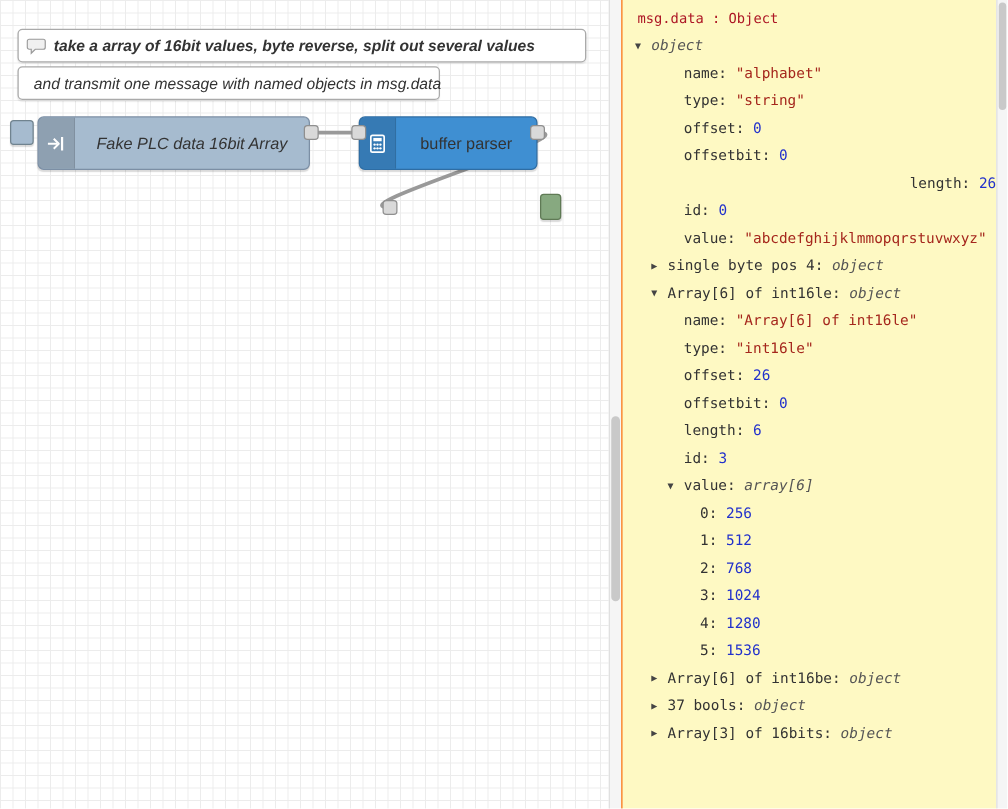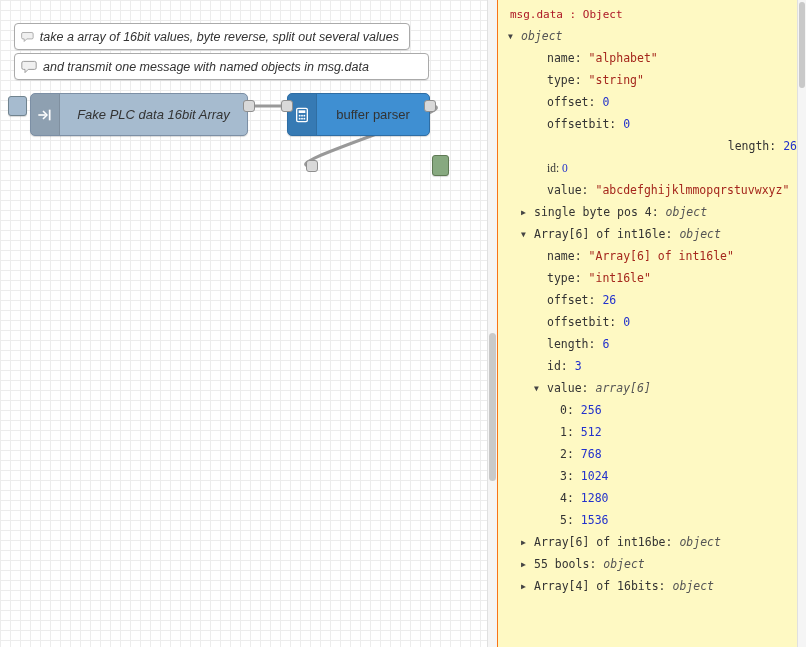--- a/index.html
+++ b/index.html
@@ -63,27 +63,27 @@
 
 <div id="app">
 
   <div id="canvas">
 
     <svg id="wires" width="487" height="647">
       <path class="wire" d="M249,106 C262,106 274,106 287,106"></path>
       <path class="wire" d="M430,106 C475,106 267,166 312,166"></path>
     </svg>
 
-    <div class="comment" style="left:14px;top:23px;width:396px;">
+    <div class="comment" style="left:14px;top:23px;width:455px;font-weight:bold;">
       <svg class="nicon" width="16" height="16" viewBox="0 0 20 20">
         <path d="M3 3h14a2 2 0 0 1 2 2v6a2 2 0 0 1-2 2H9l-4 4v-4H3a2 2 0 0 1-2-2V5a2 2 0 0 1 2-2z" fill="#f0f0f0" stroke="#999" stroke-width="1.2"></path>
       </svg>
       <span class="comment-label">take a array of 16bit values, byte reverse, split out several values</span>
     </div>
-    <div class="comment" style="left:14px;top:53px;width:415px;">
+    <div class="comment" style="left:14px;top:53px;width:338px;">
       <svg class="nicon" width="16" height="16" viewBox="0 0 20 20">
         <path d="M3 3h14a2 2 0 0 1 2 2v6a2 2 0 0 1-2 2H9l-4 4v-4H3a2 2 0 0 1-2-2V5a2 2 0 0 1 2-2z" fill="#f0f0f0" stroke="#999" stroke-width="1.2"></path>
       </svg>
       <span class="comment-label">and transmit one message with named objects in msg.data</span>
     </div>
 
     <div id="inject-button"></div>
     <div id="node-inject" class="nr-node">
       <div class="icon-region icon-left">
         <svg class="nicon" width="16" height="16" viewBox="0 0 24 24">
@@ -125,40 +125,40 @@
 
   <div id="sidebar">
     <div id="debug-header">msg.data : Object</div>
     <div id="debug-tree">
         <div class="trow" style="padding-left: 10px;"><span class="arrow">▼</span><span class="tval-type">object</span></div>
         <div class="trow" style="padding-left: 36px;"><span class="arrow"></span><span class="tkey">name: </span><span class="tval-str">"alphabet"</span></div>
         <div class="trow" style="padding-left: 36px;"><span class="arrow"></span><span class="tkey">type: </span><span class="tval-str">"string"</span></div>
         <div class="trow" style="padding-left: 36px;"><span class="arrow"></span><span class="tkey">offset: </span><span class="tval-num">0</span></div>
         <div class="trow" style="padding-left: 36px;"><span class="arrow"></span><span class="tkey">offsetbit: </span><span class="tval-num">0</span></div>
         <div class="trow" style="padding-left: 36px; text-align: right;"><span class="arrow"></span><span class="tkey">length: </span><span class="tval-num">26</span></div>
-        <div class="trow" style="padding-left: 36px; font-family: Liberation Serif, serif;"><span class="arrow"></span><span class="tkey">id: </span><span class="tval-num">0</span></div>
+        <div class="trow" style="padding-left: 36px;"><span class="arrow"></span><span class="tkey">id: </span><span class="tval-num">0</span></div>
         <div class="trow" style="padding-left: 36px;"><span class="arrow"></span><span class="tkey">value: </span><span class="tval-str">"abcdefghijklmmopqrstuvwxyz"</span></div>
         <div class="trow" style="padding-left: 23px;"><span class="arrow">▶</span><span class="tkey">single byte pos 4: </span><span class="tval-type">object</span></div>
         <div class="trow" style="padding-left: 23px;"><span class="arrow">▼</span><span class="tkey">Array[6] of int16le: </span><span class="tval-type">object</span></div>
         <div class="trow" style="padding-left: 36px;"><span class="arrow"></span><span class="tkey">name: </span><span class="tval-str">"Array[6] of int16le"</span></div>
         <div class="trow" style="padding-left: 36px;"><span class="arrow"></span><span class="tkey">type: </span><span class="tval-str">"int16le"</span></div>
         <div class="trow" style="padding-left: 36px;"><span class="arrow"></span><span class="tkey">offset: </span><span class="tval-num">26</span></div>
         <div class="trow" style="padding-left: 36px;"><span class="arrow"></span><span class="tkey">offsetbit: </span><span class="tval-num">0</span></div>
         <div class="trow" style="padding-left: 36px;"><span class="arrow"></span><span class="tkey">length: </span><span class="tval-num">6</span></div>
         <div class="trow" style="padding-left: 36px;"><span class="arrow"></span><span class="tkey">id: </span><span class="tval-num">3</span></div>
         <div class="trow" style="padding-left: 36px;"><span class="arrow">▼</span><span class="tkey">value: </span><span class="tval-type">array[6]</span></div>
         <div class="trow" style="padding-left: 49px;"><span class="arrow"></span><span class="tkey">0: </span><span class="tval-num">256</span></div>
         <div class="trow" style="padding-left: 49px;"><span class="arrow"></span><span class="tkey">1: </span><span class="tval-num">512</span></div>
         <div class="trow" style="padding-left: 49px;"><span class="arrow"></span><span class="tkey">2: </span><span class="tval-num">768</span></div>
         <div class="trow" style="padding-left: 49px;"><span class="arrow"></span><span class="tkey">3: </span><span class="tval-num">1024</span></div>
         <div class="trow" style="padding-left: 49px;"><span class="arrow"></span><span class="tkey">4: </span><span class="tval-num">1280</span></div>
         <div class="trow" style="padding-left: 49px;"><span class="arrow"></span><span class="tkey">5: </span><span class="tval-num">1536</span></div>
         <div class="trow" style="padding-left: 23px;"><span class="arrow">▶</span><span class="tkey">Array[6] of int16be: </span><span class="tval-type">object</span></div>
-        <div class="trow" style="padding-left: 23px;"><span class="arrow">▶</span><span class="tkey">55 bools: </span><span class="tval-type">object</span></div>
-        <div class="trow" style="padding-left: 23px;"><span class="arrow">▶</span><span class="tkey">Array[4] of 16bits: </span><span class="tval-type">object</span></div>
+        <div class="trow" style="padding-left: 23px;"><span class="arrow">▶</span><span class="tkey">37 bools: </span><span class="tval-type">object</span></div>
+        <div class="trow" style="padding-left: 23px;"><span class="arrow">▶</span><span class="tkey">Array[3] of 16bits: </span><span class="tval-type">object</span></div>
       </div>
   </div>
 
   <div id="right-scroll">
     <div id="right-scroll-thumb"></div>
   </div>
 
 </div>
 
 </body></html>

